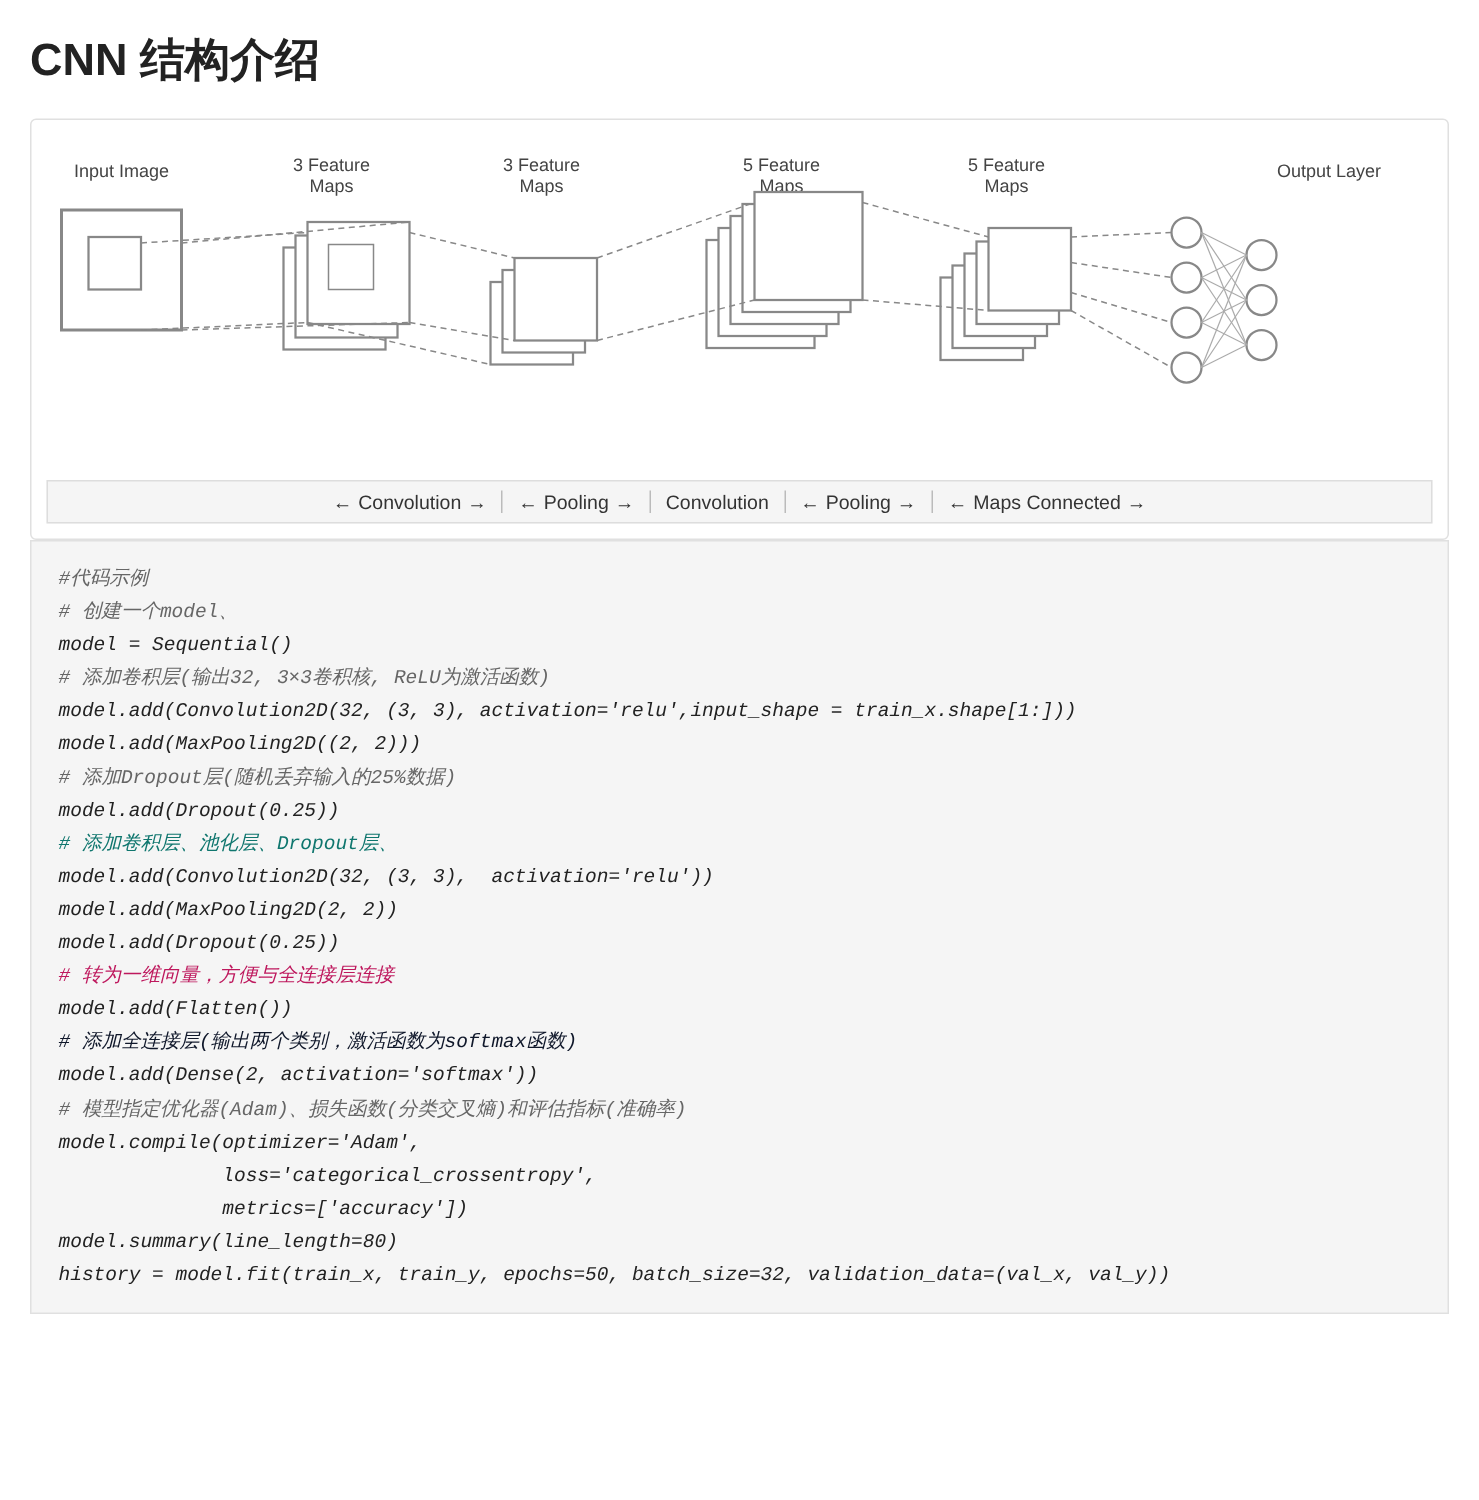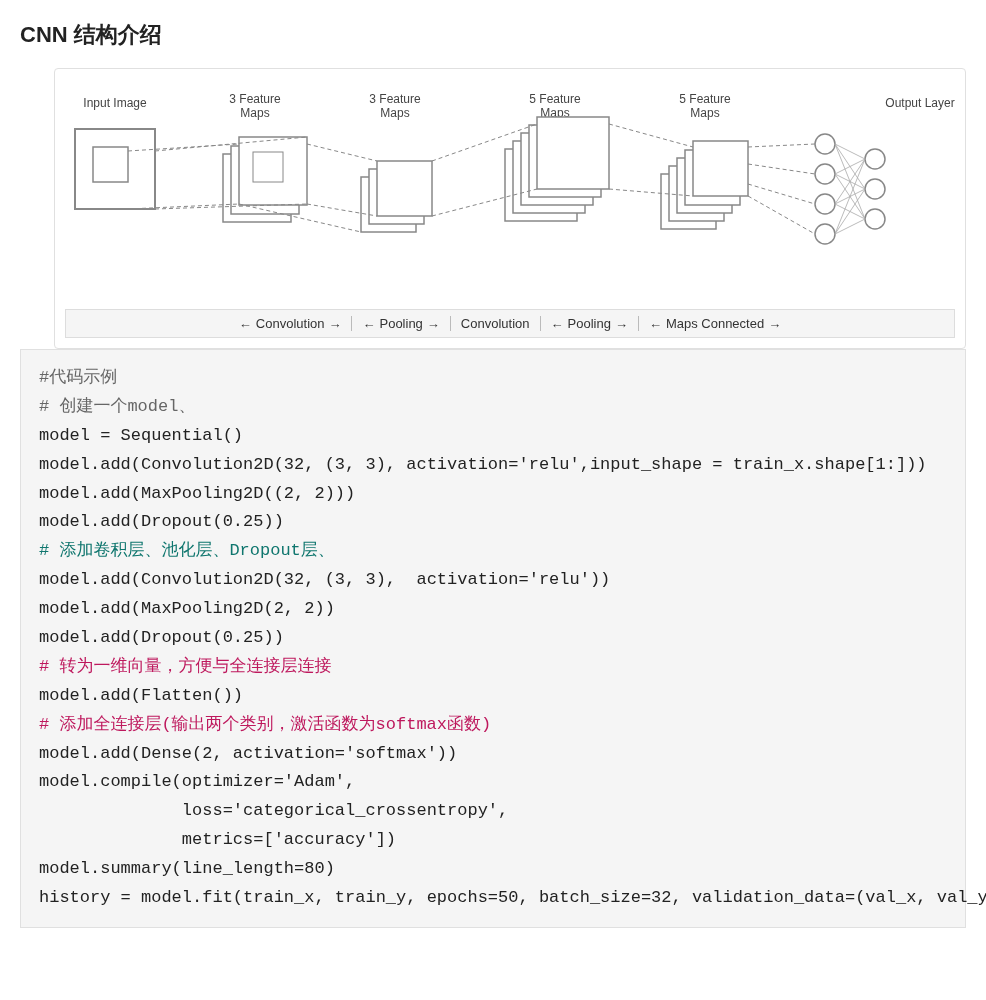--- a/index.html
+++ b/index.html
@@ -4,32 +4,31 @@
   <style>
     * { box-sizing: border-box; margin: 0; padding: 0; }
     body {
       background: #fff;
       font-family: 'Arial', sans-serif;
       padding: 20px;
       width: 986px;
       min-height: 1000px;
     }
     .page-title {
-      font-size: 22px;
+      font-size: 30px;
       font-weight: bold;
       margin-bottom: 18px;
       color: #222;
     }
     .diagram-area {
       background: #fff;
       border: 1px solid #e0e0e0;
       border-radius: 4px;
       padding: 20px 10px 10px 10px;
       margin-bottom: 0;
-      margin-left: 34px;
     }
     
     .arrow-bar {
       display: flex;
       align-items: center;
       justify-content: center;
       background: #f5f5f5;
       border: 1px solid #ddd;
       padding: 6px 0;
       font-size: 13px;
@@ -44,26 +43,27 @@
       gap: 4px;
       font-size: 13px;
     }
     .arrow-section:last-child { border-right: none; }
 
     
     .code-block {
       background: #f5f5f5;
       border: 1px solid #e0e0e0;
       font-family: 'Courier New', monospace;
-      font-size: 17px;
+      font-size: 13px;
       color: #222;
       padding: 14px 18px;
       line-height: 1.7;
       white-space: pre;
       margin-top: 0;
+      font-style: italic;
     }
   </style>
 </head>
 <body>
 
 <h1 class="page-title">CNN 结构介绍</h1>
 
 <div class="diagram-area">
 
   <div style="position:relative; width:100%; overflow:hidden;">
@@ -173,29 +173,32 @@
       <span>←</span>
       <span> Maps Connected </span>
       <span>→</span>
     </div>
   </div>
 </div>
 
 <div class="code-block" id="code-container"><span style="color:#666">#代码示例</span>
 <span style="color:#666"># 创建一个model、</span>
 model = Sequential()
+<span style="color:#666"># 添加卷积层(输出32, 3×3卷积核, ReLU为激活函数)</span>
 model.add(Convolution2D(32, (3, 3), activation='relu',input_shape = train_x.shape[1:]))
 model.add(MaxPooling2D((2, 2)))
+<span style="color:#666"># 添加Dropout层(随机丢弃输入的25%数据)</span>
 model.add(Dropout(0.25))
 <span style="color:#0f766e"># 添加卷积层、池化层、Dropout层、</span>
 model.add(Convolution2D(32, (3, 3),  activation='relu'))
 model.add(MaxPooling2D(2, 2))
 model.add(Dropout(0.25))
 <span style="color:#be185d"># 转为一维向量，方便与全连接层连接</span>
 model.add(Flatten())
-<span style="color:#be185d"># 添加全连接层(输出两个类别，激活函数为softmax函数)</span>
+<span style="color:#0f172a"># 添加全连接层(输出两个类别，激活函数为softmax函数)</span>
 model.add(Dense(2, activation='softmax'))
+<span style="color:#666"># 模型指定优化器(Adam)、损失函数(分类交叉熵)和评估指标(准确率)</span>
 model.compile(optimizer='Adam',
               loss='categorical_crossentropy',
               metrics=['accuracy'])
 model.summary(line_length=80)
 history = model.fit(train_x, train_y, epochs=50, batch_size=32, validation_data=(val_x, val_y))
 </div>
 
 </body></html>

